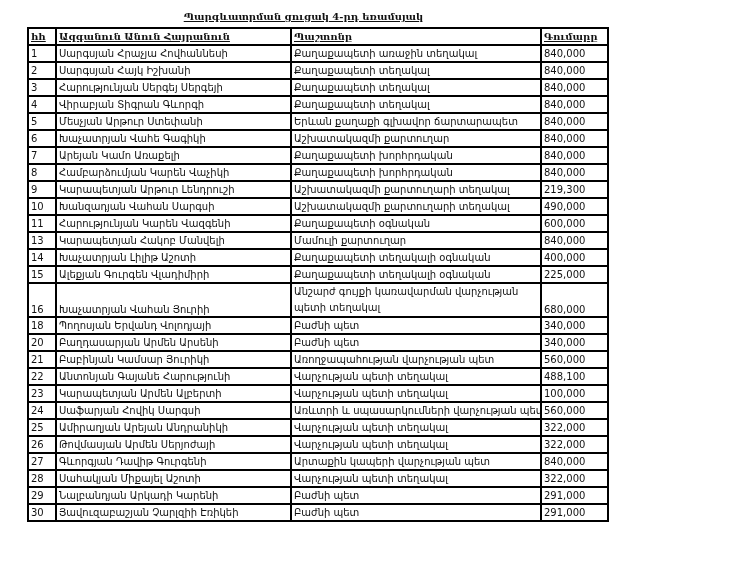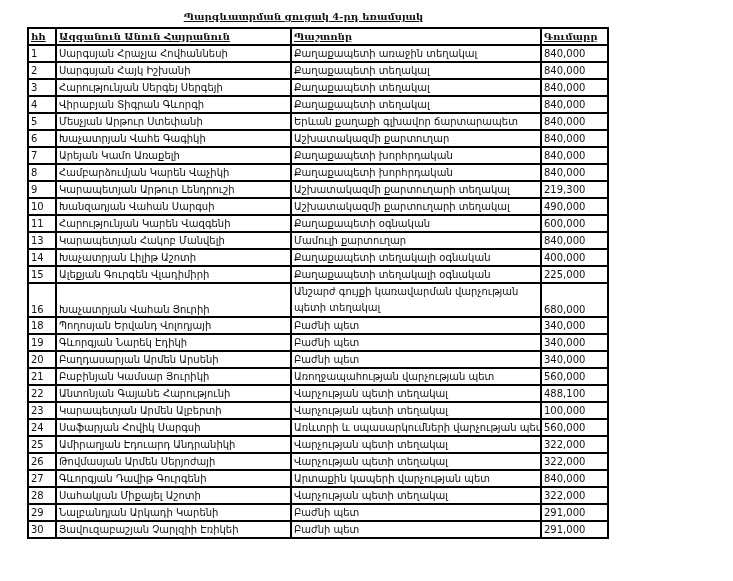--- a/index.html
+++ b/index.html
@@ -124,26 +124,20 @@
         <td class="pos">Անշարժ գույքի կառավարման վարչության պետի տեղակալ</td>
         <td class="num">680,000</td>
       </tr>
       <tr>
         <td>18</td>
         <td>Պողոսյան Երվանդ Վոլոդյայի</td>
         <td class="pos">Բաժնի պետ</td>
         <td class="num">340,000</td>
       </tr>
       <tr>
-        <td>19</td>
-        <td>Գևորգյան Նարեկ Էդիկի</td>
-        <td class="pos">Բաժնի պետ</td>
-        <td class="num">340,000</td>
-      </tr>
-      <tr>
         <td>20</td>
         <td>Բաղդասարյան Արմեն Արսենի</td>
         <td class="pos">Բաժնի պետ</td>
         <td class="num">340,000</td>
       </tr>
       <tr>
         <td>21</td>
         <td>Բաբինյան Կամսար Յուրիկի</td>
         <td class="pos">Առողջապահության վարչության պետ</td>
         <td class="num">560,000</td>
@@ -161,21 +155,21 @@
         <td class="num">100,000</td>
       </tr>
       <tr>
         <td>24</td>
         <td>Սաֆարյան Հովիկ Սարգսի</td>
         <td class="pos">Առևտրի և սպասարկումների վարչության պետ</td>
         <td class="num">560,000</td>
       </tr>
       <tr>
         <td>25</td>
-        <td>Ամիրաղյան Էդուարդ Անդրանիկի</td>
+        <td>Ամիրաղյան Արեյան Անդրանիկի</td>
         <td class="pos">Վարչության պետի տեղակալ</td>
         <td class="num">322,000</td>
       </tr>
       <tr>
         <td>26</td>
         <td>Թովմասյան Արմեն Սերյոժայի</td>
         <td class="pos">Վարչության պետի տեղակալ</td>
         <td class="num">322,000</td>
       </tr>
       <tr>

